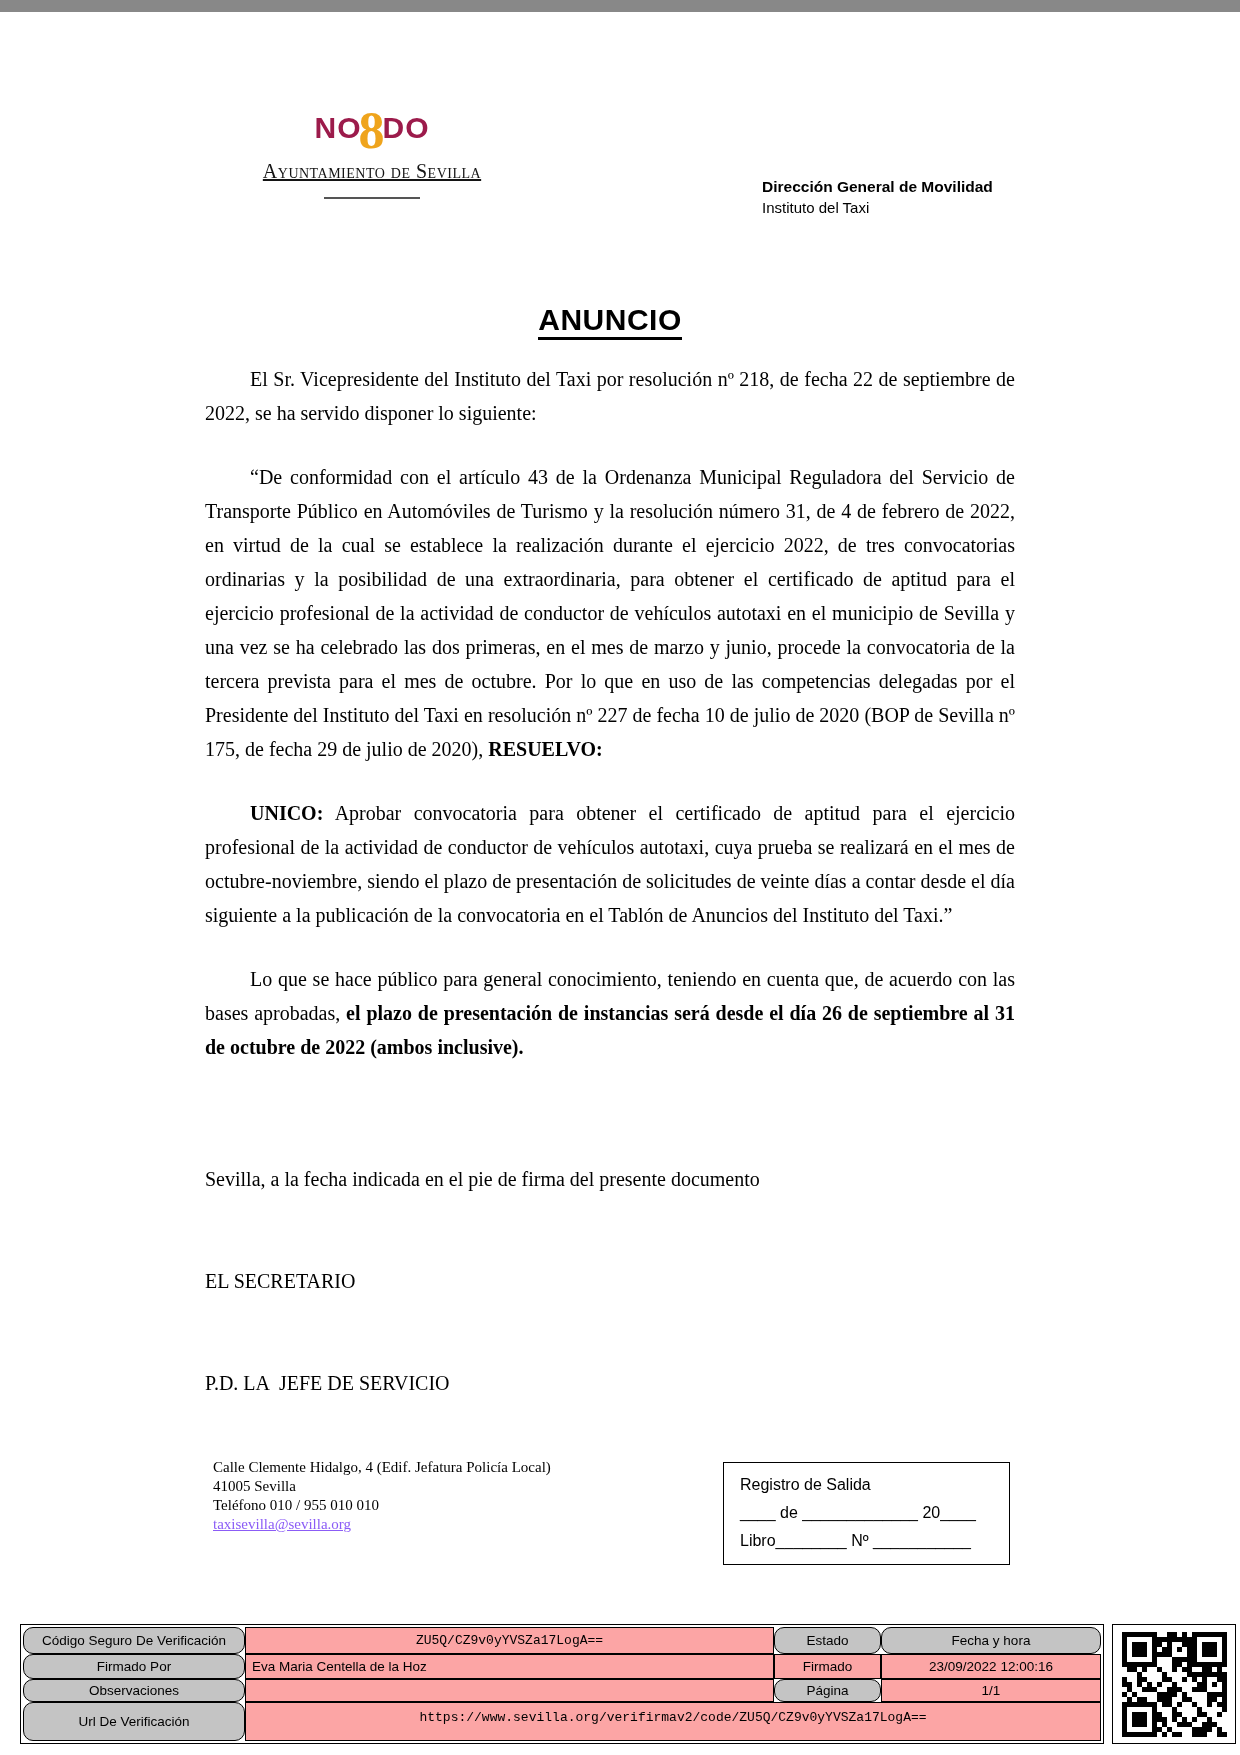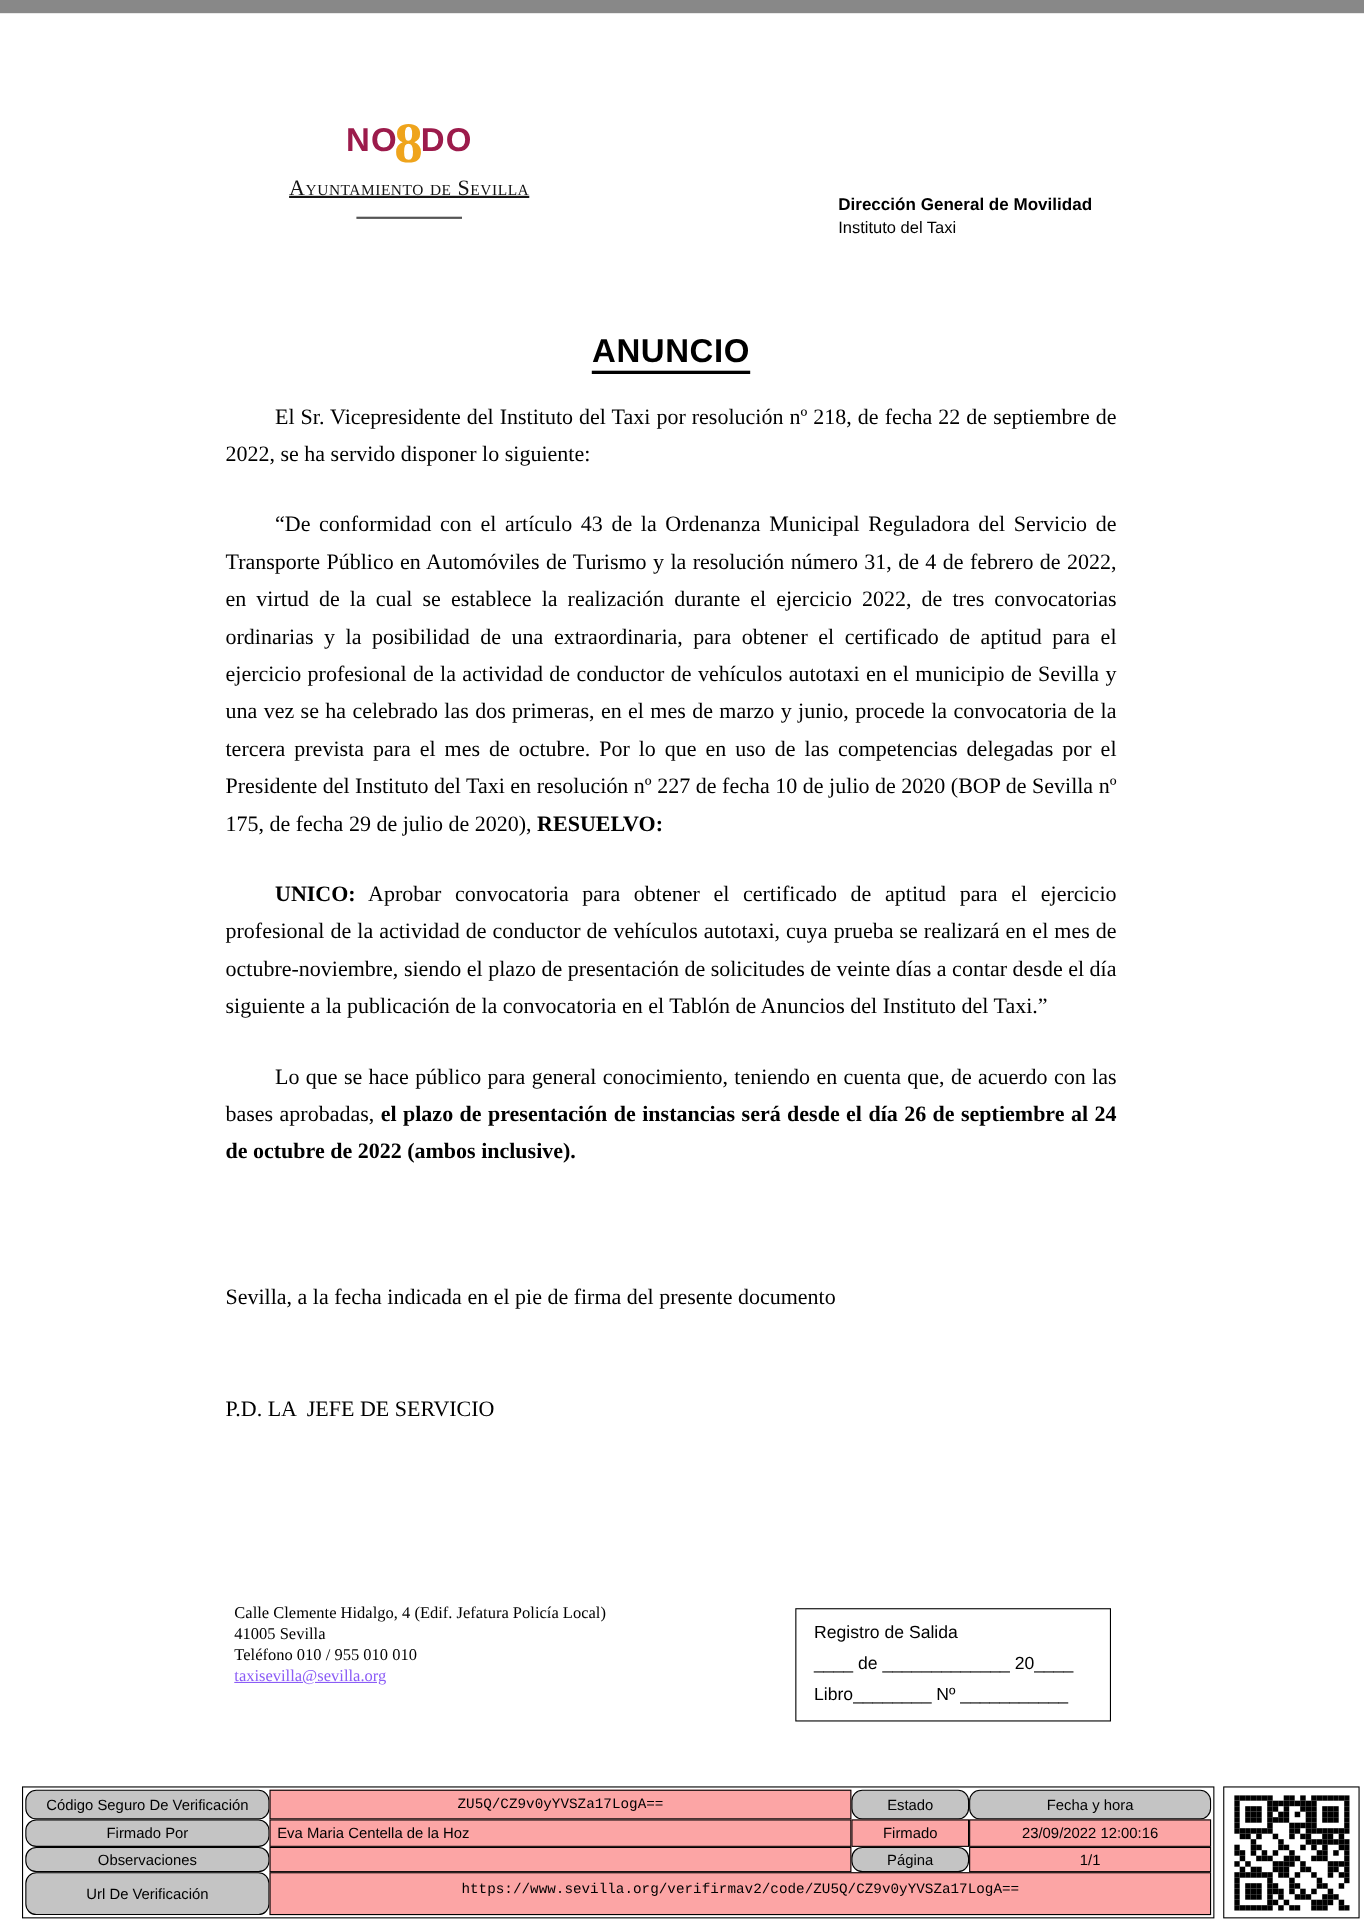--- a/index.html
+++ b/index.html
@@ -81,23 +81,24 @@
   </div>
 
   <div class="title-row">
     <span>ANUNCIO</span>
   </div>
 
   <div class="bodytext">
     <p><span>El Sr. Vicepresidente del Instituto del Taxi por resolución nº 218, de fecha 22 de septiembre de 2022, se ha servido disponer lo siguiente:</span></p>
     <p><span>“De conformidad con el artículo 43 de la Ordenanza Municipal Reguladora del Servicio de Transporte Público en Automóviles de Turismo y la resolución número 31, de 4 de febrero de 2022, en virtud de la cual se establece la realización durante el ejercicio 2022, de tres convocatorias ordinarias y la posibilidad de una extraordinaria, para obtener el certificado de aptitud para el ejercicio profesional de la actividad de conductor de vehículos autotaxi en el municipio de Sevilla y una vez se ha celebrado las dos primeras, en el mes de marzo y junio, procede la convocatoria de la tercera prevista para el mes de octubre. Por lo que en uso de las competencias delegadas por el Presidente del Instituto del Taxi en resolución nº 227 de fecha 10 de julio de 2020 (BOP de Sevilla nº 175, de fecha 29 de julio de 2020), </span><span class="b">RESUELVO:</span></p>
     <p><span class="b">UNICO:</span><span> Aprobar convocatoria para obtener el certificado de aptitud para el ejercicio profesional de la actividad de conductor de vehículos autotaxi, cuya prueba se realizará en el mes de octubre-noviembre, siendo el plazo de presentación de solicitudes de veinte días a contar desde el día siguiente a la publicación de la convocatoria en el Tablón de Anuncios del Instituto del Taxi.”</span></p>
-    <p><span>Lo que se hace público para general conocimiento, teniendo en cuenta que, de acuerdo con las bases aprobadas, </span><span class="b">el plazo de presentación de instancias será desde el día 26 de septiembre al 24 de octubre de 2022 (ambos inclusive).</span></p>
+    <p><span>Lo que se hace público para general conocimiento, teniendo en cuenta que, de acuerdo con las bases aprobadas, </span><span class="b">el plazo de presentación de instancias será desde el día 26 de septiembre al 31 de octubre de 2022 (ambos inclusive).</span></p>
     <div class="sign-block">
       <div>Sevilla, a la fecha indicada en el pie de firma del presente documento</div>
+      <div>EL SECRETARIO</div>
       <div>P.D. LA  JEFE DE SERVICIO</div>
     </div>
   </div>
 
   <div class="addr">
     <div>Calle Clemente Hidalgo, 4 (Edif. Jefatura Policía Local)</div>
     <div>41005 Sevilla</div>
     <div>Teléfono 010 / 955 010 010</div>
     <div><a href="#">taxisevilla@sevilla.org</a></div>
   </div>

